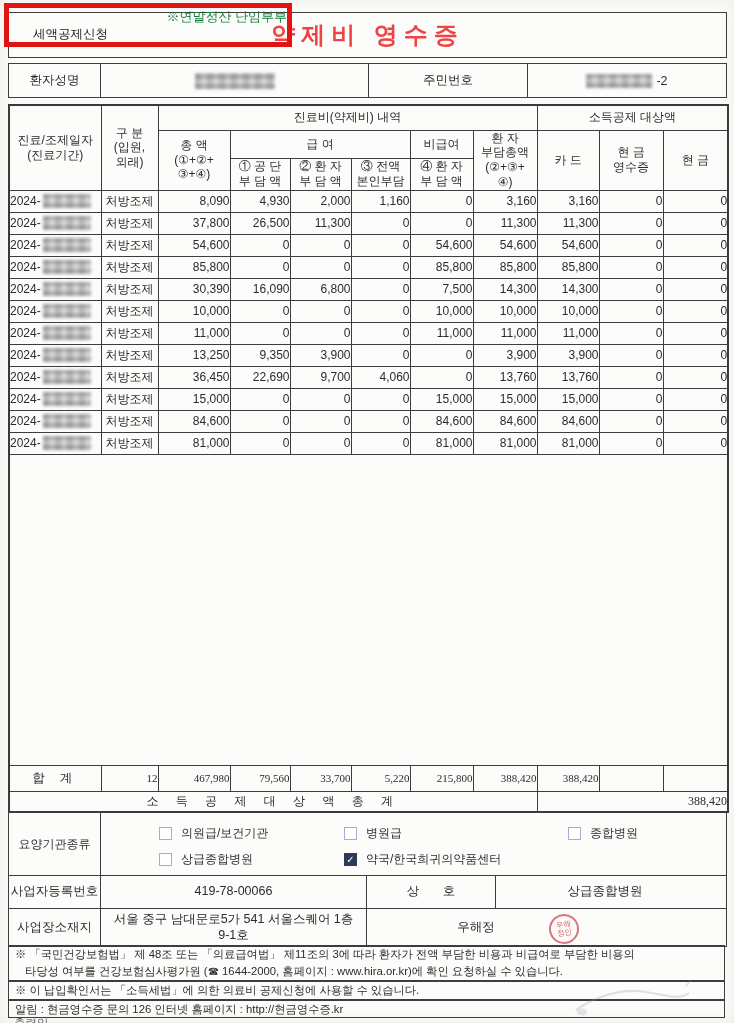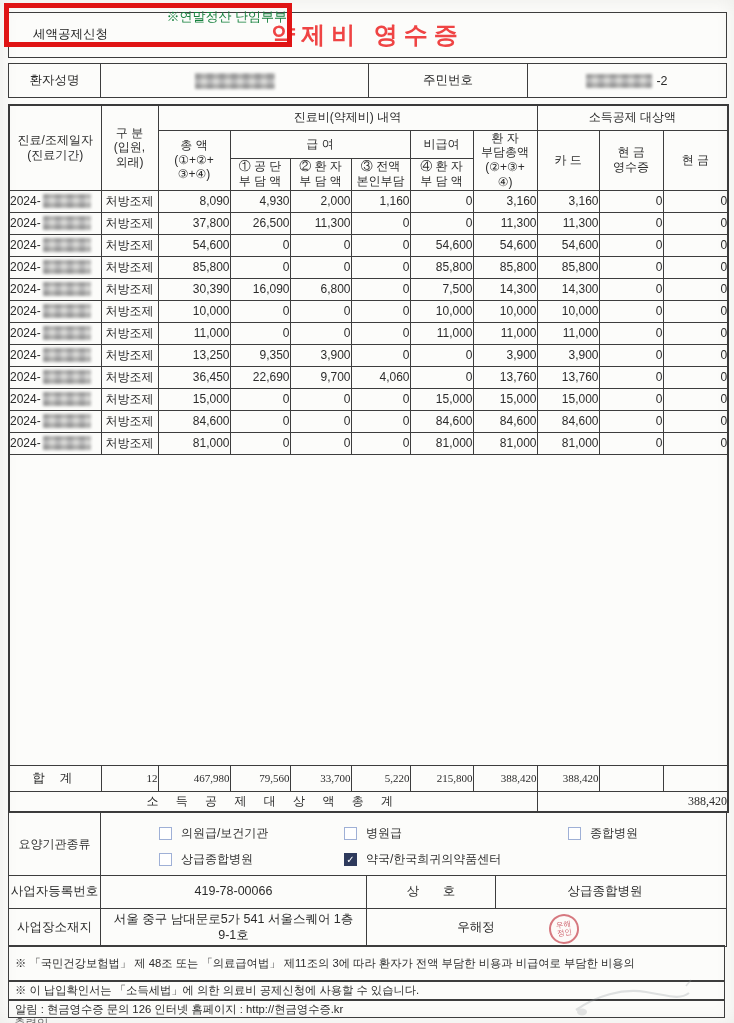--- a/index.html
+++ b/index.html
@@ -385,20 +385,21 @@
         <span class="stamp">
           <span>우해</span>
           <span>정인</span>
         </span>
       </div>
     </div>
   </div>
 
   <div class="note-box note1">
     <div class="l1">※ 「국민건강보험법」  제 48조 또는 「의료급여법」  제11조의 3에 따라 환자가 전액 부담한 비용과 비급여로 부담한 비용의</div>
+    <div class="l2">타당성 여부를 건강보험심사평가원 (☎ 1644-2000, 홈페이지 : www.hira.or.kr)에 확인 요청하실 수 있습니다.</div>
   </div>
   <div class="note-box note2">
     <div>※ 이 납입확인서는 「소득세법」에 의한 의료비 공제신청에 사용할 수 있습니다.</div>
   </div>
   <div class="note-box notice">
     <div>알림 : 현금영수증 문의 126        인터넷 홈페이지 : http://현금영수증.kr</div>
   </div>
   <div class="cutoff-text">출력일</div>
 
   <svg class="smudge" width="130" height="48" viewBox="0 0 130 48">

